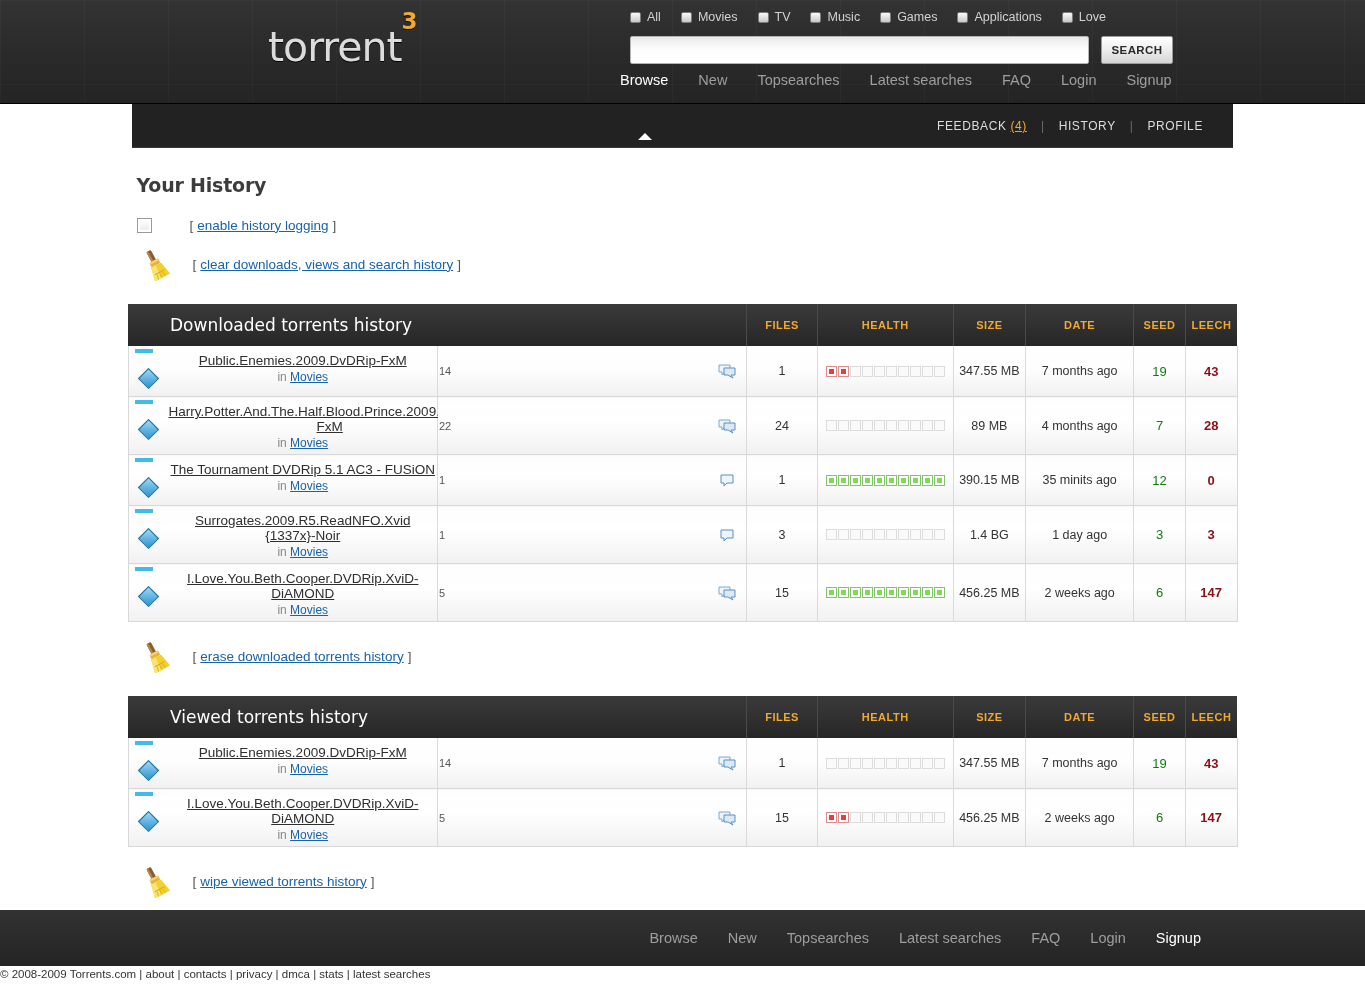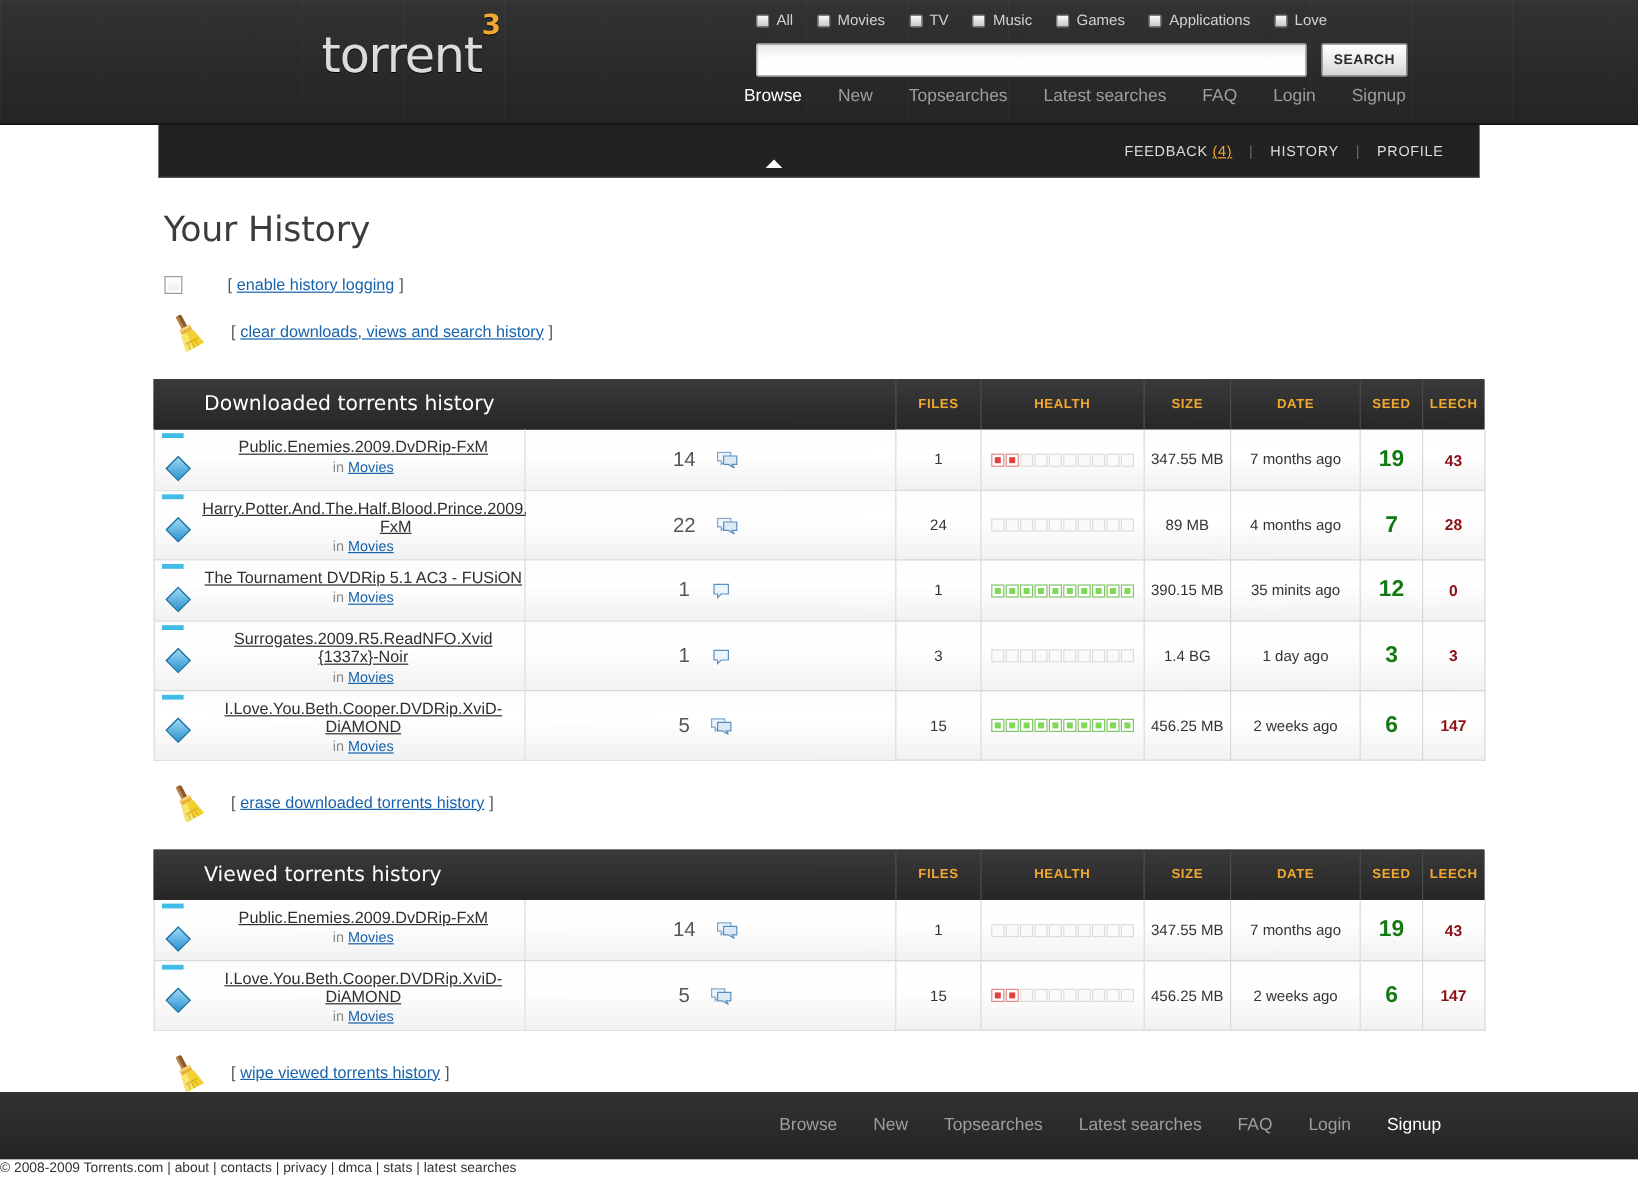--- a/index.html
+++ b/index.html
@@ -97,22 +97,22 @@
     color:#cfcfcf; font-size:12px; letter-spacing:.6px;
   }
   .subnav a{ color:#dcdcdc; text-decoration:none; padding:0 14px; }
   .subnav .sep{ color:#6a6a6a; }
   .subnav .count{ color:#f0a830; text-decoration:underline; }
 
   
   .page{ width:1110px; margin:0 auto; position:relative; }
   h1.title{
     font-family:"DejaVu Sans", sans-serif;
-    font-weight:400;
-    font-size:29px; color:#3c3c3c;
+    font-weight:700;
+    font-size:19px; color:#3c3c3c;
     margin:26px 0 14px 9px;
     letter-spacing:-.2px;
   }
 
   .optline{ display:flex; align-items:center; margin:0 0 4px 9px; height:30px; }
   .optline .big-cbx{
     width:15px;height:15px;border:1px solid #9a9a9a;
     background:linear-gradient(180deg,#ffffff,#eaeaea);
     box-shadow:inset 0 0 0 2px #fff;
     margin-right:38px;
@@ -168,31 +168,31 @@
   }
   a.tname{
     display:inline-block; color:#2f2f2f; text-decoration:underline;
     font-size:13.5px; margin-top:3px;
     font-family:"Liberation Sans", sans-serif;
   }
   .inrow{ font-size:12px; color:#888; margin-top:2px; }
   .inrow a{ color:#1763ac; text-decoration:underline; }
 
   td.ccom{ text-align:right; padding-right:10px; position:relative; width:0; }
-  .comwrap{ display:flex; align-items:center; justify-content:center; gap:17px; color:#555; font-size:17px; }
+  .comwrap{ display:flex; align-items:center; justify-content:space-between; gap:17px; color:#555; font-size:11px; }
   .bub{ display:inline-block; position:relative; width:18px; height:14px; }
 
   .health{ display:flex; gap:1px; justify-content:center; }
   .hcell{ width:11px; height:11px; border:1px solid #dcdcdc; background:#fafafa; }
   .hcell.red{ border-color:#e08a8a; background:#fff; position:relative; }
   .hcell.red::after{ content:""; position:absolute; inset:2px; background:#e04040; }
   .hcell.green{ border-color:#83c46a; background:#fff; position:relative; }
   .hcell.green::after{ content:""; position:absolute; inset:2px; background:#7ed957; }
 
-  .seed{ color:#127a12; font-weight:700; font-size:19px; }
+  .seed{ color:#127a12; font-weight:400; font-size:13px; }
   .leech{ color:#8b0f15; font-weight:700; font-size:13px; }
 
   
   .footer{
     position:absolute; left:0; top:910px; width:1365px; height:56px;
     background:#2a2a2a;
     background-image:linear-gradient(180deg,#323232,#242424);
   }
   .footnav{
     position:absolute; right:164px; top:0; height:56px;

